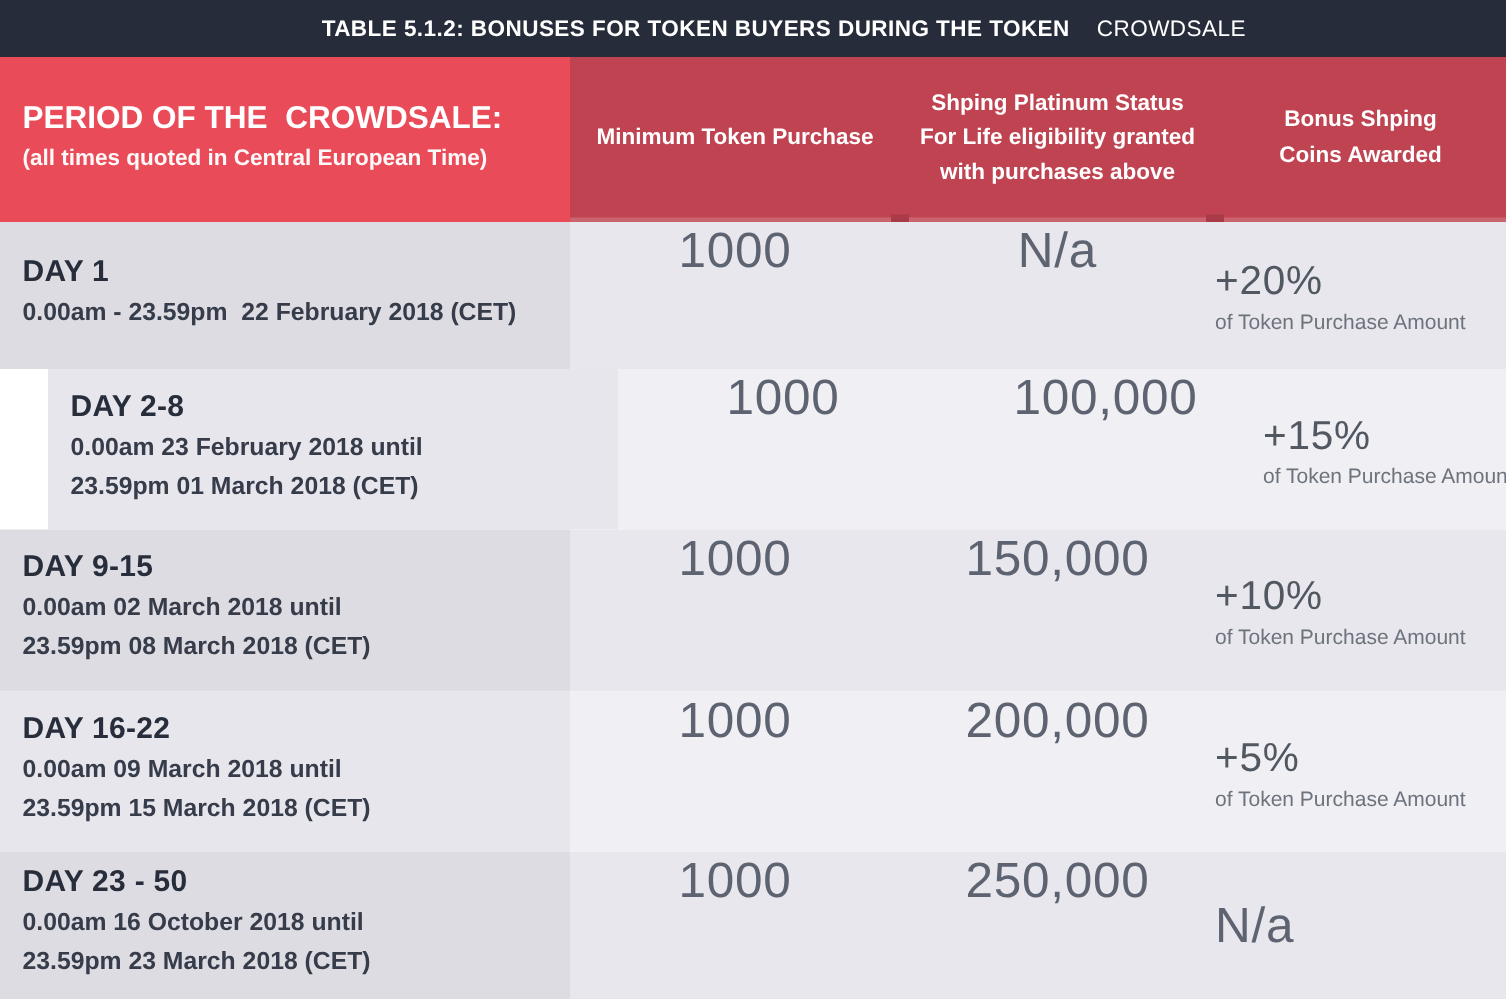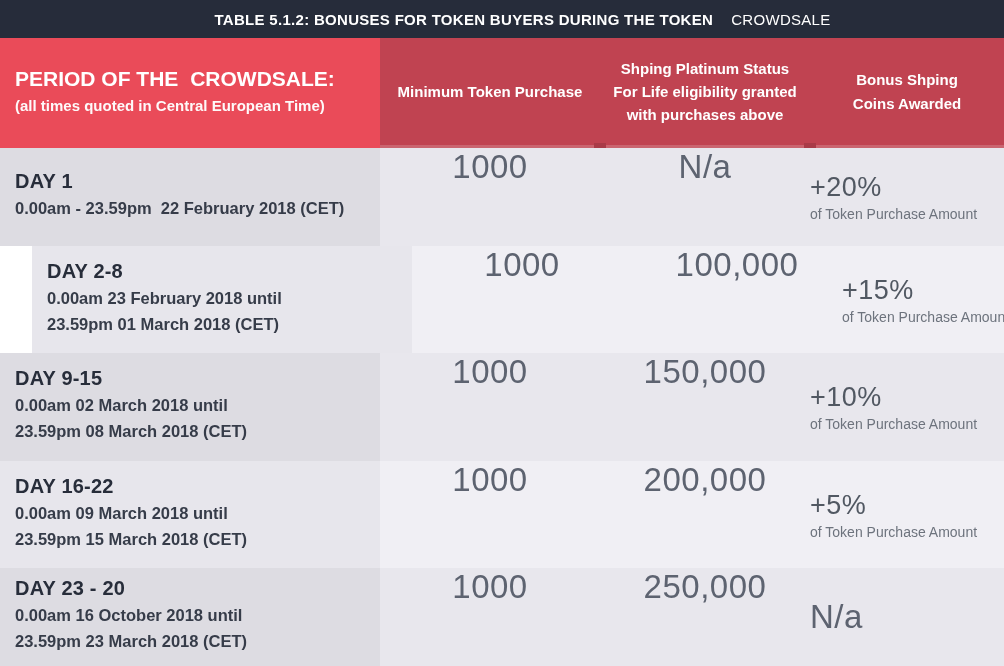--- a/index.html
+++ b/index.html
@@ -184,21 +184,21 @@
       <span class="big-value">200,000</span>
     </div>
     <div class="cell-val cell-bonus">
       <span class="bonus-value">+5%</span>
       <span class="bonus-note">of Token Purchase Amount</span>
     </div>
   </div>
 
   <div class="row shade-dark">
     <div class="cell-period">
-      <div class="day-label">DAY 23 - 20</div>
+      <div class="day-label">DAY 23 - 50</div>
       <div class="period-line">0.00am 16 October 2018 until</div>
       <div class="period-line">23.59pm 23 March 2018 (CET)</div>
     </div>
     <div class="cell-val">
       <span class="big-value">1000</span>
     </div>
     <div class="cell-val">
       <span class="big-value">250,000</span>
     </div>
     <div class="cell-val cell-bonus">

